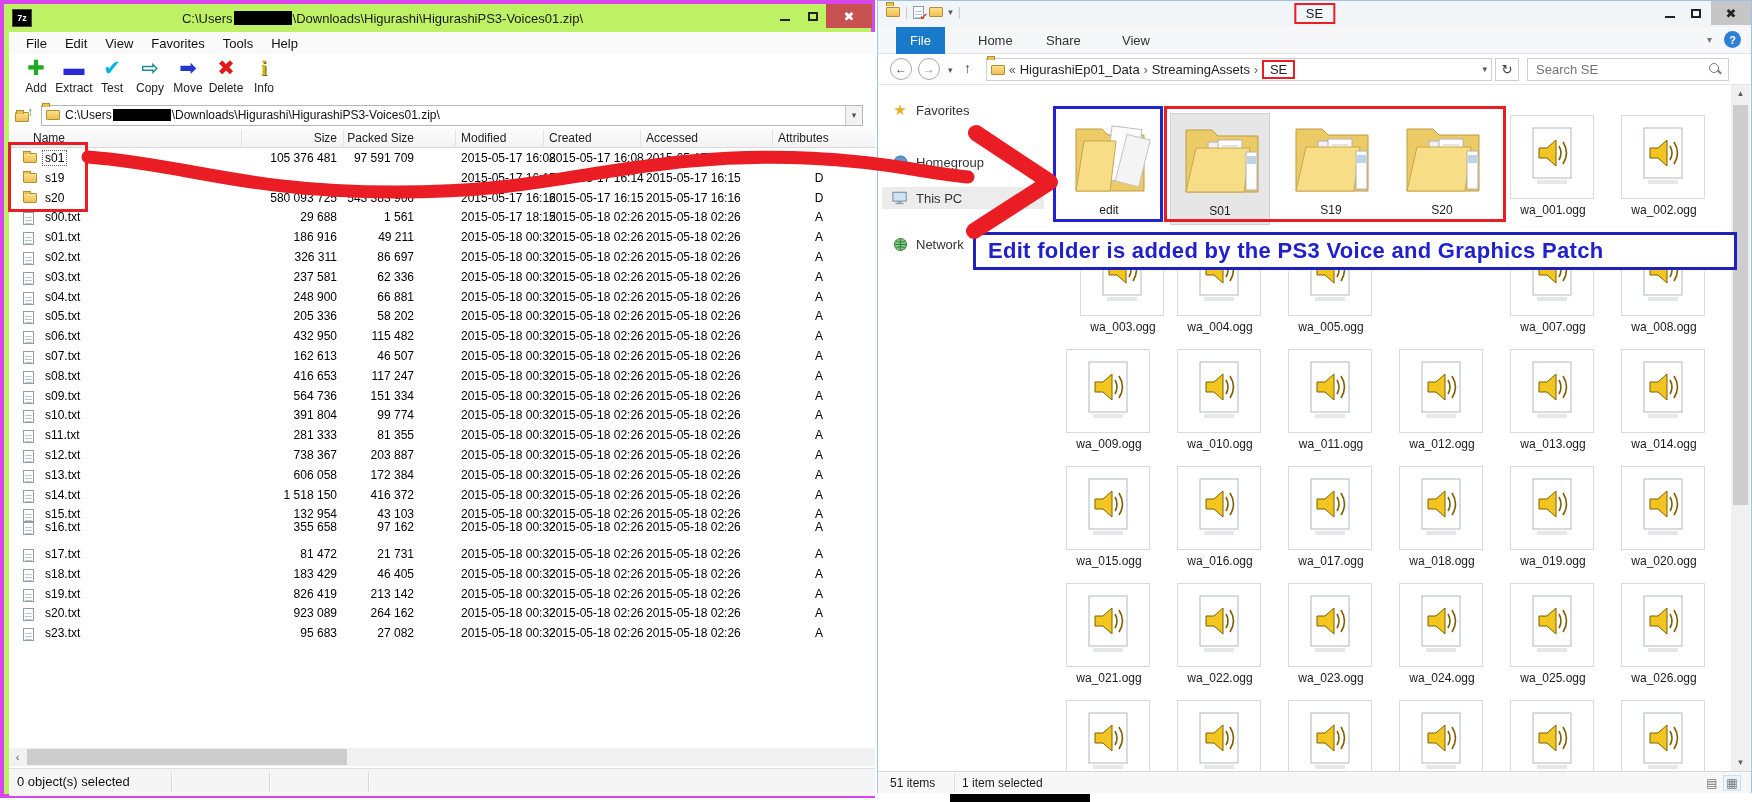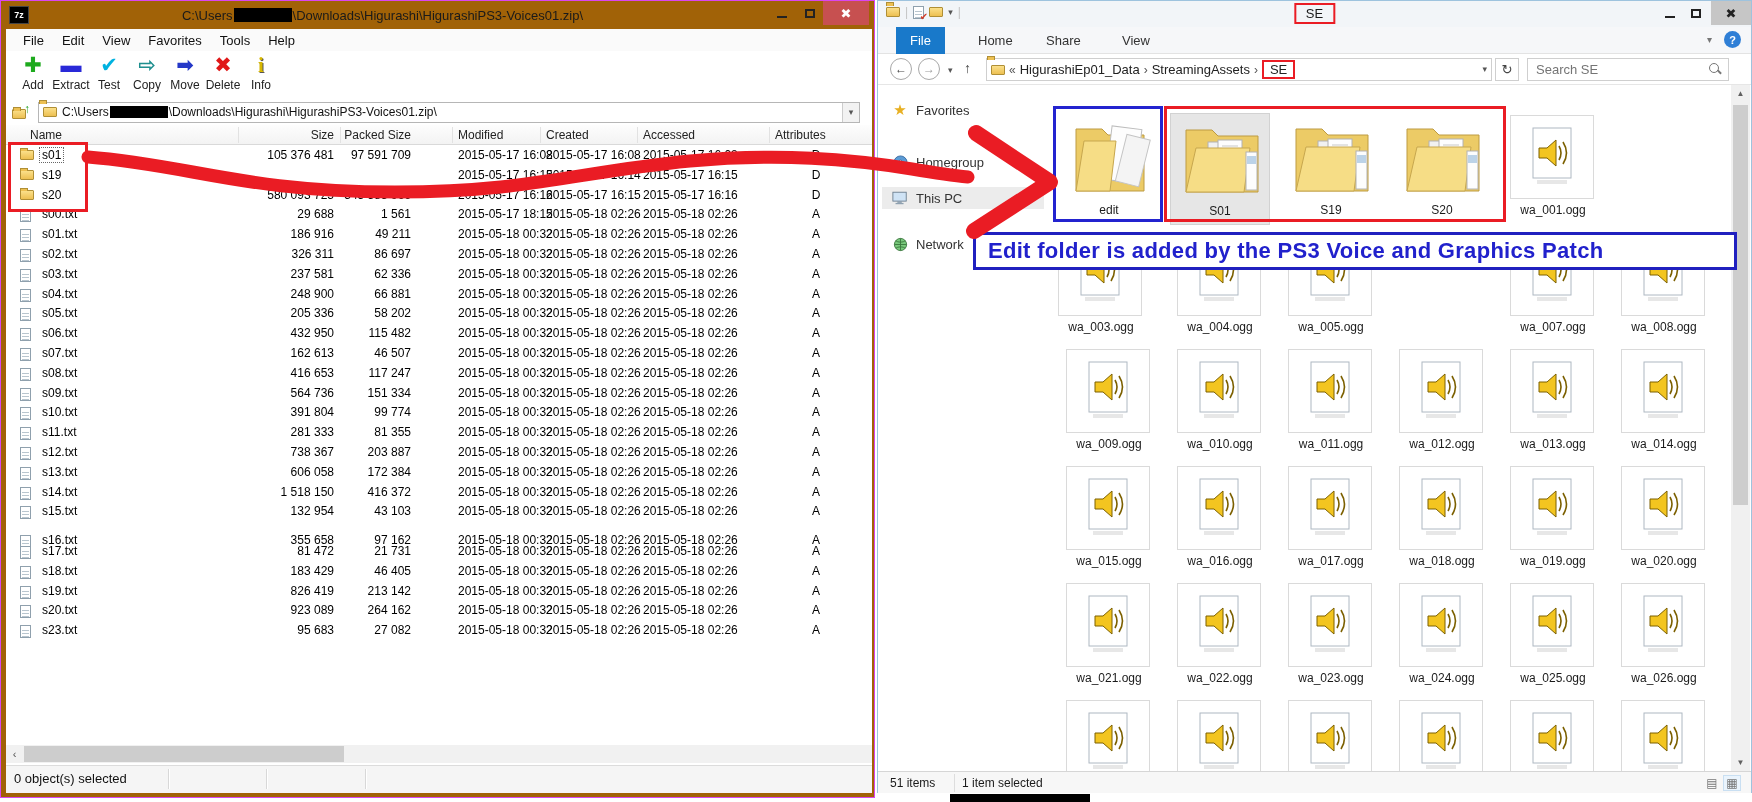--- a/index.html
+++ b/index.html
@@ -1,20 +1,20 @@
 <!DOCTYPE html>
 <html><head>
 <meta charset="utf-8">
 <style>
   html,body{margin:0;padding:0;background:#fff;}
   *{box-sizing:border-box;font-family:"Liberation Sans","DejaVu Sans",sans-serif;}
   .root{position:relative;width:1752px;height:802px;overflow:hidden;background:#fff;}
 
   
-  .zwin{position:absolute;left:0;top:0;width:875px;height:798px;background:#a16207;border:1px solid #d946ef;text-decoration:underline;}
+  .zwin{position:absolute;left:0;top:0;width:875px;height:798px;background:#bef264;border:4px solid #d946ef;text-decoration:underline;}
   .ztitle{position:absolute;left:0;top:0;width:100%;height:28px;display:flex;align-items:center;}
   .zapp-icon{position:absolute;left:8px;top:5px;width:20px;height:18px;background:#000;color:#fff;font-size:9px;font-weight:bold;display:flex;align-items:center;justify-content:center;border:1px solid #444;}
   .ztitle-text{position:absolute;left:0;right:110px;top:0;height:28px;display:flex;align-items:center;justify-content:center;font-size:13px;color:#1a1a1a;white-space:pre;}
   .redact{display:inline-block;width:58px;height:14px;background:#000;margin:0 1px;vertical-align:middle;}
   .zctrl{position:absolute;top:0;height:24px;display:flex;align-items:center;justify-content:center;}
   .zmin{left:768px;width:26px;}
   .zmax{left:796px;width:26px;}
   .zclose{left:822px;width:46px;background:#c75050;color:#fff;font-size:13px;}
   .glyph-min{width:10px;height:1px;border-bottom:2px solid #222;margin-top:8px;}
   .glyph-max{width:10px;height:9px;border:2px solid #222;}
@@ -418,21 +418,21 @@
     <span class="c-icon"><div class="fi-file"></div></span>
     <span class="c-name">s15.txt</span>
     <span class="c-size">132 954</span>
     <span class="c-packed">43 103</span>
     <span class="c-mod">2015-05-18 00:32</span>
     <span class="c-cre">2015-05-18 02:26</span>
     <span class="c-acc">2015-05-18 02:26</span>
     <span class="c-attr">A</span>
   </div>
 
-  <div class="zrow" style="top: 385px;">
+  <div class="zrow" style="top: 369px;">
     <span class="c-icon"><div class="fi-file"></div></span>
     <span class="c-name">s16.txt</span>
     <span class="c-size">355 658</span>
     <span class="c-packed">97 162</span>
     <span class="c-mod">2015-05-18 00:32</span>
     <span class="c-cre">2015-05-18 02:26</span>
     <span class="c-acc">2015-05-18 02:26</span>
     <span class="c-attr">A</span>
   </div>
 
@@ -652,21 +652,32 @@
             <div class="ogg-frame">
               <svg width="54" height="62" viewBox="0 0 54 62">
                 <rect x="8" y="2" width="38" height="50" fill="#fff" stroke="#aeb8c2"></rect>
                 <polygon points="14,22 22,22 31,14 31,40 22,32 14,32" fill="#f3c520" stroke="#7c6000"></polygon>
                 <path d="M34 20 q4 7 0 14 M38 16 q7 11 0 22" stroke="#7c6000" fill="none" stroke-width="1.6"></path>
                 <rect x="12" y="54" width="30" height="4" fill="#e7e7e7"></rect>
               </svg>
             </div>
             <div class="tile-label">wa_001.ogg</div>
           </div>
-          <div class="tile" style="left: 173px; top: 145px; text-decoration: underline;">
+          <div class="tile" style="left: 736px; top: 28px;">
+            <div class="ogg-frame">
+              <svg width="54" height="62" viewBox="0 0 54 62">
+                <rect x="8" y="2" width="38" height="50" fill="#fff" stroke="#aeb8c2"></rect>
+                <polygon points="14,22 22,22 31,14 31,40 22,32 14,32" fill="#f3c520" stroke="#7c6000"></polygon>
+                <path d="M34 20 q4 7 0 14 M38 16 q7 11 0 22" stroke="#7c6000" fill="none" stroke-width="1.6"></path>
+                <rect x="12" y="54" width="30" height="4" fill="#e7e7e7"></rect>
+              </svg>
+            </div>
+            <div class="tile-label">wa_002.ogg</div>
+          </div>
+          <div class="tile" style="left: 195px; top: 145px; text-decoration: underline;">
             <div class="ogg-frame">
               <svg width="54" height="62" viewBox="0 0 54 62">
                 <rect x="8" y="2" width="38" height="50" fill="#fff" stroke="#aeb8c2"></rect>
                 <polygon points="14,22 22,22 31,14 31,40 22,32 14,32" fill="#f3c520" stroke="#7c6000"></polygon>
                 <path d="M34 20 q4 7 0 14 M38 16 q7 11 0 22" stroke="#7c6000" fill="none" stroke-width="1.6"></path>
                 <rect x="12" y="54" width="30" height="4" fill="#e7e7e7"></rect>
               </svg>
             </div>
             <div class="tile-label">wa_003.ogg</div>
           </div>

